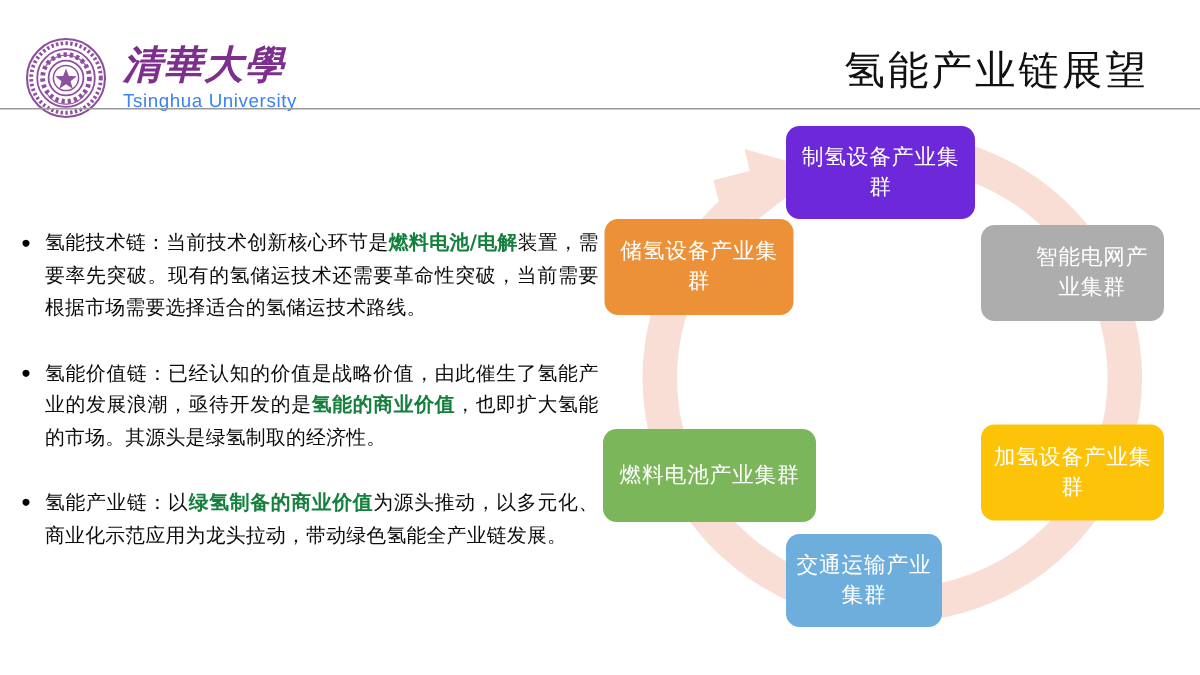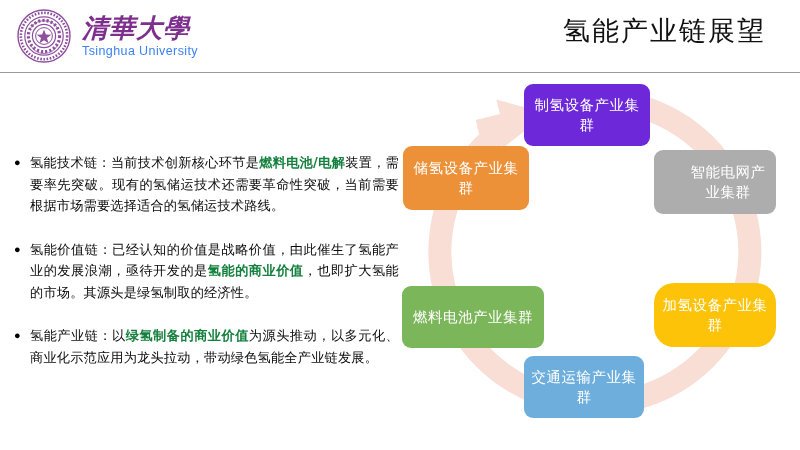--- a/index.html
+++ b/index.html
@@ -11,21 +11,21 @@
     height: 450px;
     background: #ffffff;
     font-family: "Liberation Sans", "DejaVu Sans", sans-serif;
     overflow: hidden;
     position: relative;
   }
 
   
   .slide-header {
     position: absolute;
-    left: 0; top: 0;
+    left: 0; top: 16px;
     width: 800px; height: 73px;
     background: #ffffff;
   }
   .header-rule {
     position: absolute;
     left: 0; top: 72px;
     width: 800px; height: 1px;
     background: #9a9a9a;
   }
   .logo-block {
@@ -124,21 +124,21 @@
     align-items: center;
     justify-content: center;
     text-align: center;
     padding: 4px 6px;
   }
   .node-inner { width: 100%; }
 
   .n-zhiqing { left: 126px; top: 6px;   width: 126px; height: 62px; background: #ed9139; }
   .n-zhineng { left: 256px; top: 72px;  width: 122px; height: 64px; background: #adadad; }
   .n-jiaqing { left: 256px; top: 205px; width: 122px; height: 64px; background: #fcc309; }
-  .n-jiaotong{ left: 126px; top: 278px; width: 120px; height: 62px; background: #6eaedd; }
+  .n-jiaotong{ left: 126px; top: 278px; width: 104px; height: 62px; background: #6eaedd; }
   .n-ranliao { left: 4px;   top: 208px; width: 142px; height: 62px; background: #7cb65a; }
   .n-chuqing { left: 5px;   top: 68px;  width: 126px; height: 64px; background: #ed9139; }
 </style>
 </head>
 <body>
 
 <div class="slide-header">
 
   <div class="logo-block">
     <div class="logo-seal">
@@ -201,21 +201,21 @@
   </div>
 
   <div class="node n-zhiqing" style="background: #6d28d9;">
     <span class="node-inner">制氢设备产业集群</span>
   </div>
 
   <div class="node n-zhineng" style="background: rgb(173, 173, 173); padding-left: 32px;">
     <span class="node-inner">智能电网产业集群</span>
   </div>
 
-  <div class="node n-jiaqing" style="background: rgb(252, 195, 9); border-radius: 20px;">
+  <div class="node n-jiaqing" style="background: rgb(252, 195, 9);">
     <span class="node-inner">加氢设备产业集群</span>
   </div>
 
   <div class="node n-jiaotong" style="background: rgb(110, 174, 221);">
     <span class="node-inner">交通运输产业集群</span>
   </div>
 
   <div class="node n-ranliao" style="background: rgb(124, 182, 90);">
     <span class="node-inner">燃料电池产业集群</span>
   </div>

